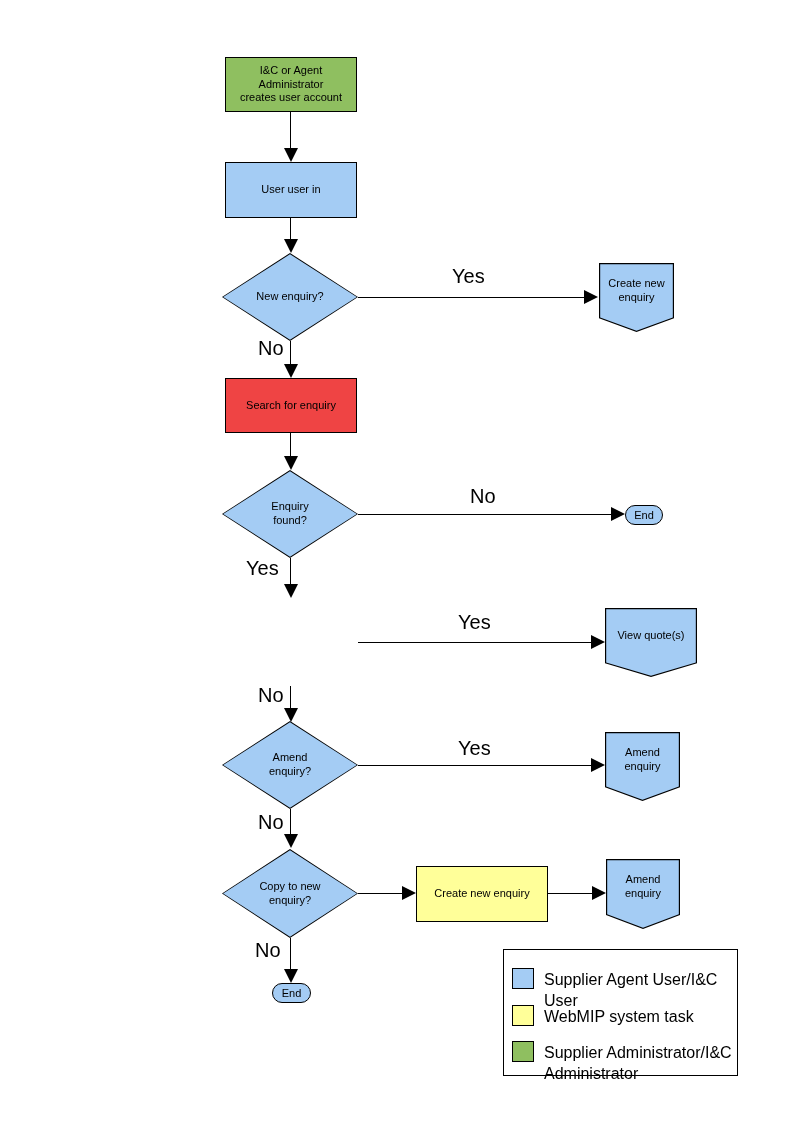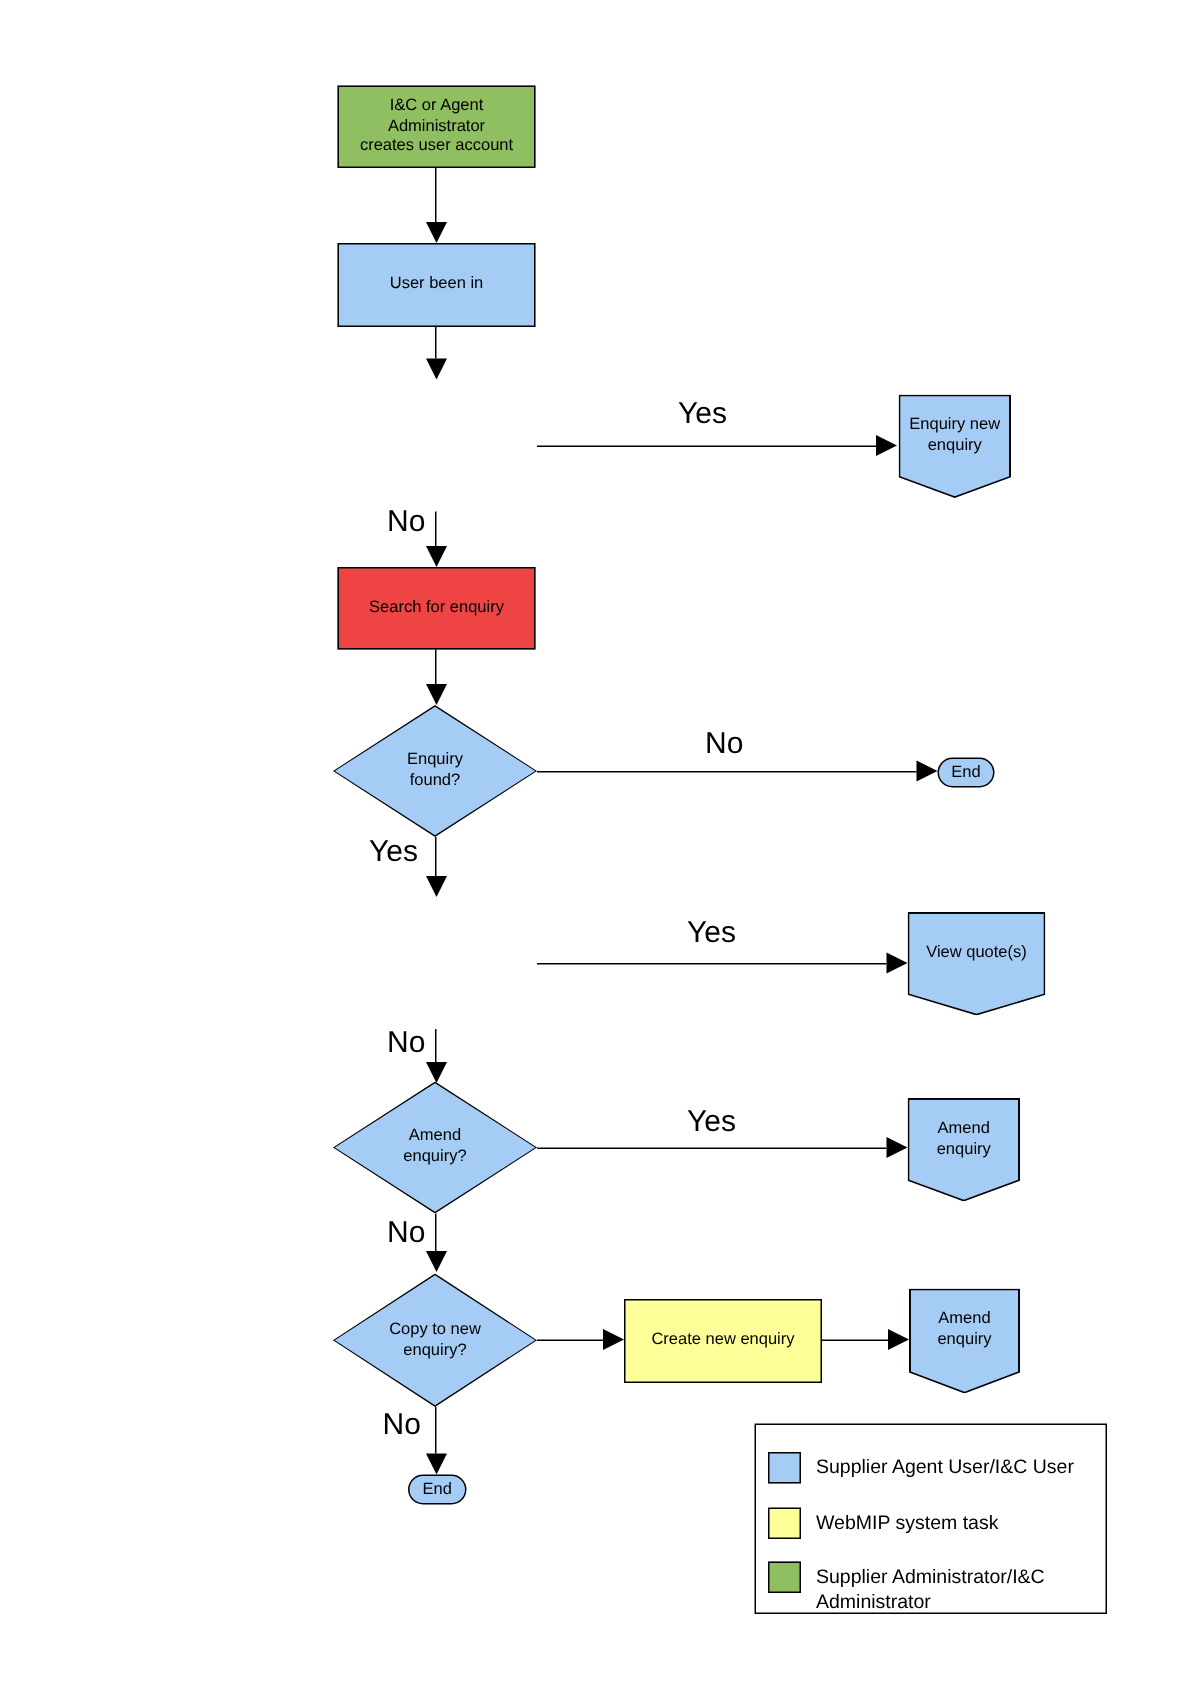--- a/index.html
+++ b/index.html
@@ -101,54 +101,59 @@
     position: absolute;
     left: 0; top: 0;
     width: 22px; height: 21px;
     border: 1px solid #000;
     box-sizing: border-box;
   }
   .legend-label {
     position: absolute;
     left: 32px; top: 2px;
     width: 192px;
-    font-size: 13px;
+    font-size: 16px;
     line-height: 1.3;
     color: #000;
   }
 </style>
 </head>
 <body>
 
 <div id="page">
 
   <div class="node rect-node" style="left: 225px; top: 57px; width: 132px; height: 55px; background: rgb(143, 191, 96);">
     <div class="node-label">I&amp;C or Agent Administrator
 creates user account</div>
   </div>
 
   <div class="line vline" style="left:290px; top:112px; height:36px;"></div>
   <div class="arrow-down" style="left:284px; top:148px;"></div>
 
   <div class="node rect-node" style="left: 225px; top: 162px; width: 132px; height: 56px; background: rgb(164, 204, 244);">
-    <div class="node-label">User been in</div>
+    <div class="node-label">User user in</div>
   </div>
 
   <div class="line vline" style="left:290px; top:218px; height:21px;"></div>
   <div class="arrow-down" style="left:284px; top:239px;"></div>
 
+  <div class="node diamond" style="left:222px; top:253px; width:136px; height:88px;">
+    <div class="shape-border"></div>
+    <div class="shape-fill" style="background: rgb(164, 204, 244);"></div>
+    <div class="node-label">New enquiry?</div>
+  </div>
 
   <div class="line hline" style="left:358px; top:297px; width:226px;"></div>
   <div class="arrow-right" style="left:584px; top:290px;"></div>
   <div class="edge-label" style="left:452px; top:266px;">Yes</div>
 
   <div class="node pentagon" style="left:599px; top:263px; width:75px; height:69px;">
     <div class="shape-border"></div>
     <div class="shape-fill" style="background: rgb(164, 204, 244);"></div>
-    <div class="node-label">Enquiry new
+    <div class="node-label">Create new
 enquiry</div>
   </div>
 
   <div class="line vline" style="left:290px; top:341px; height:23px;"></div>
   <div class="arrow-down" style="left:284px; top:364px;"></div>
   <div class="edge-label" style="left:258px; top:338px;">No</div>
 
   <div class="node rect-node" style="left: 225px; top: 378px; width: 132px; height: 55px; background: #ef4444;">
     <div class="node-label">Search for enquiry</div>
   </div>

